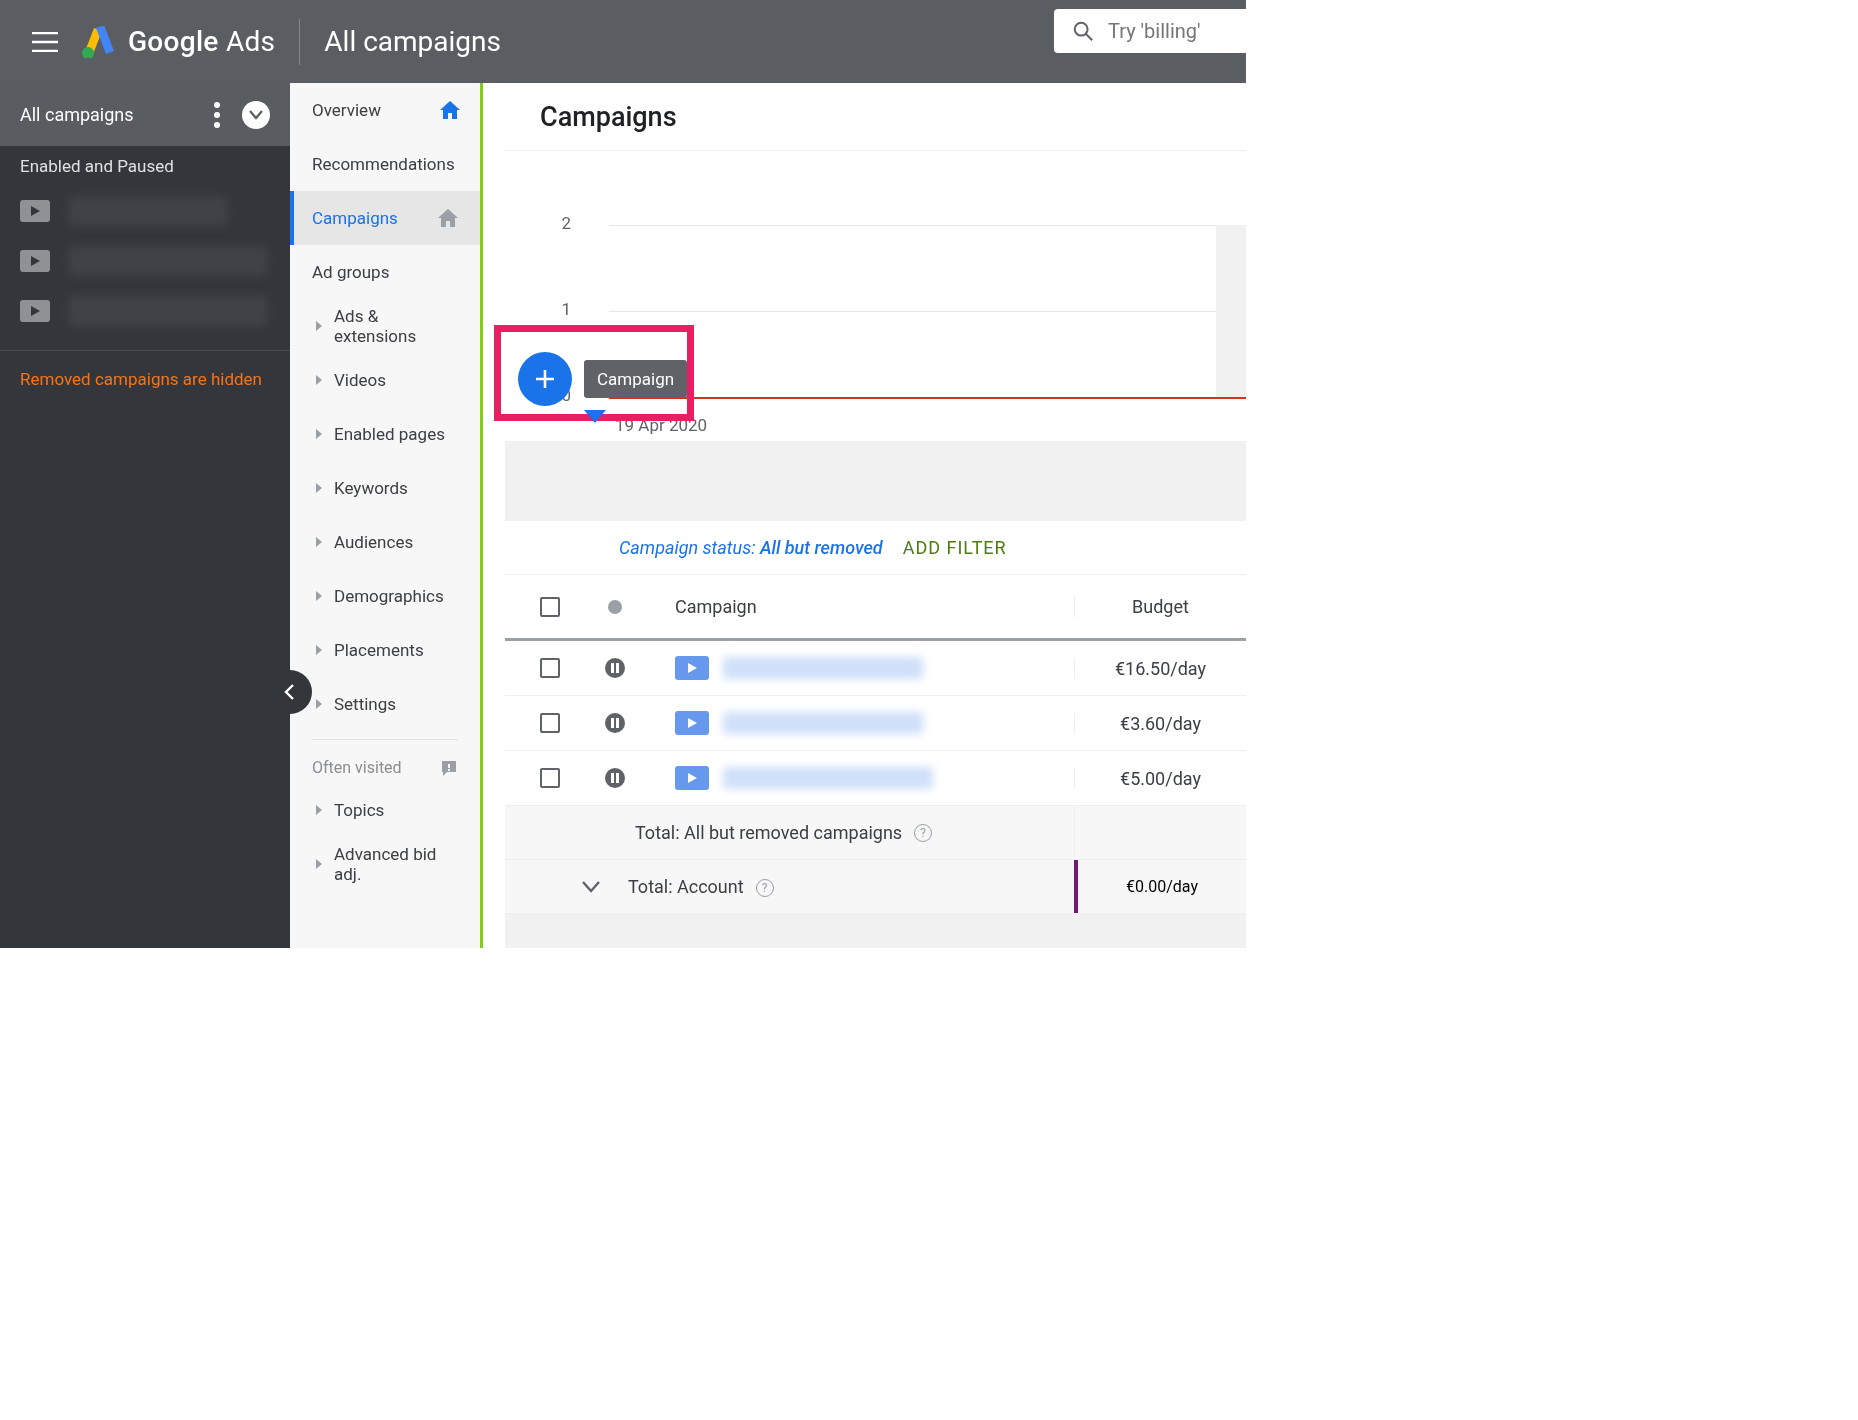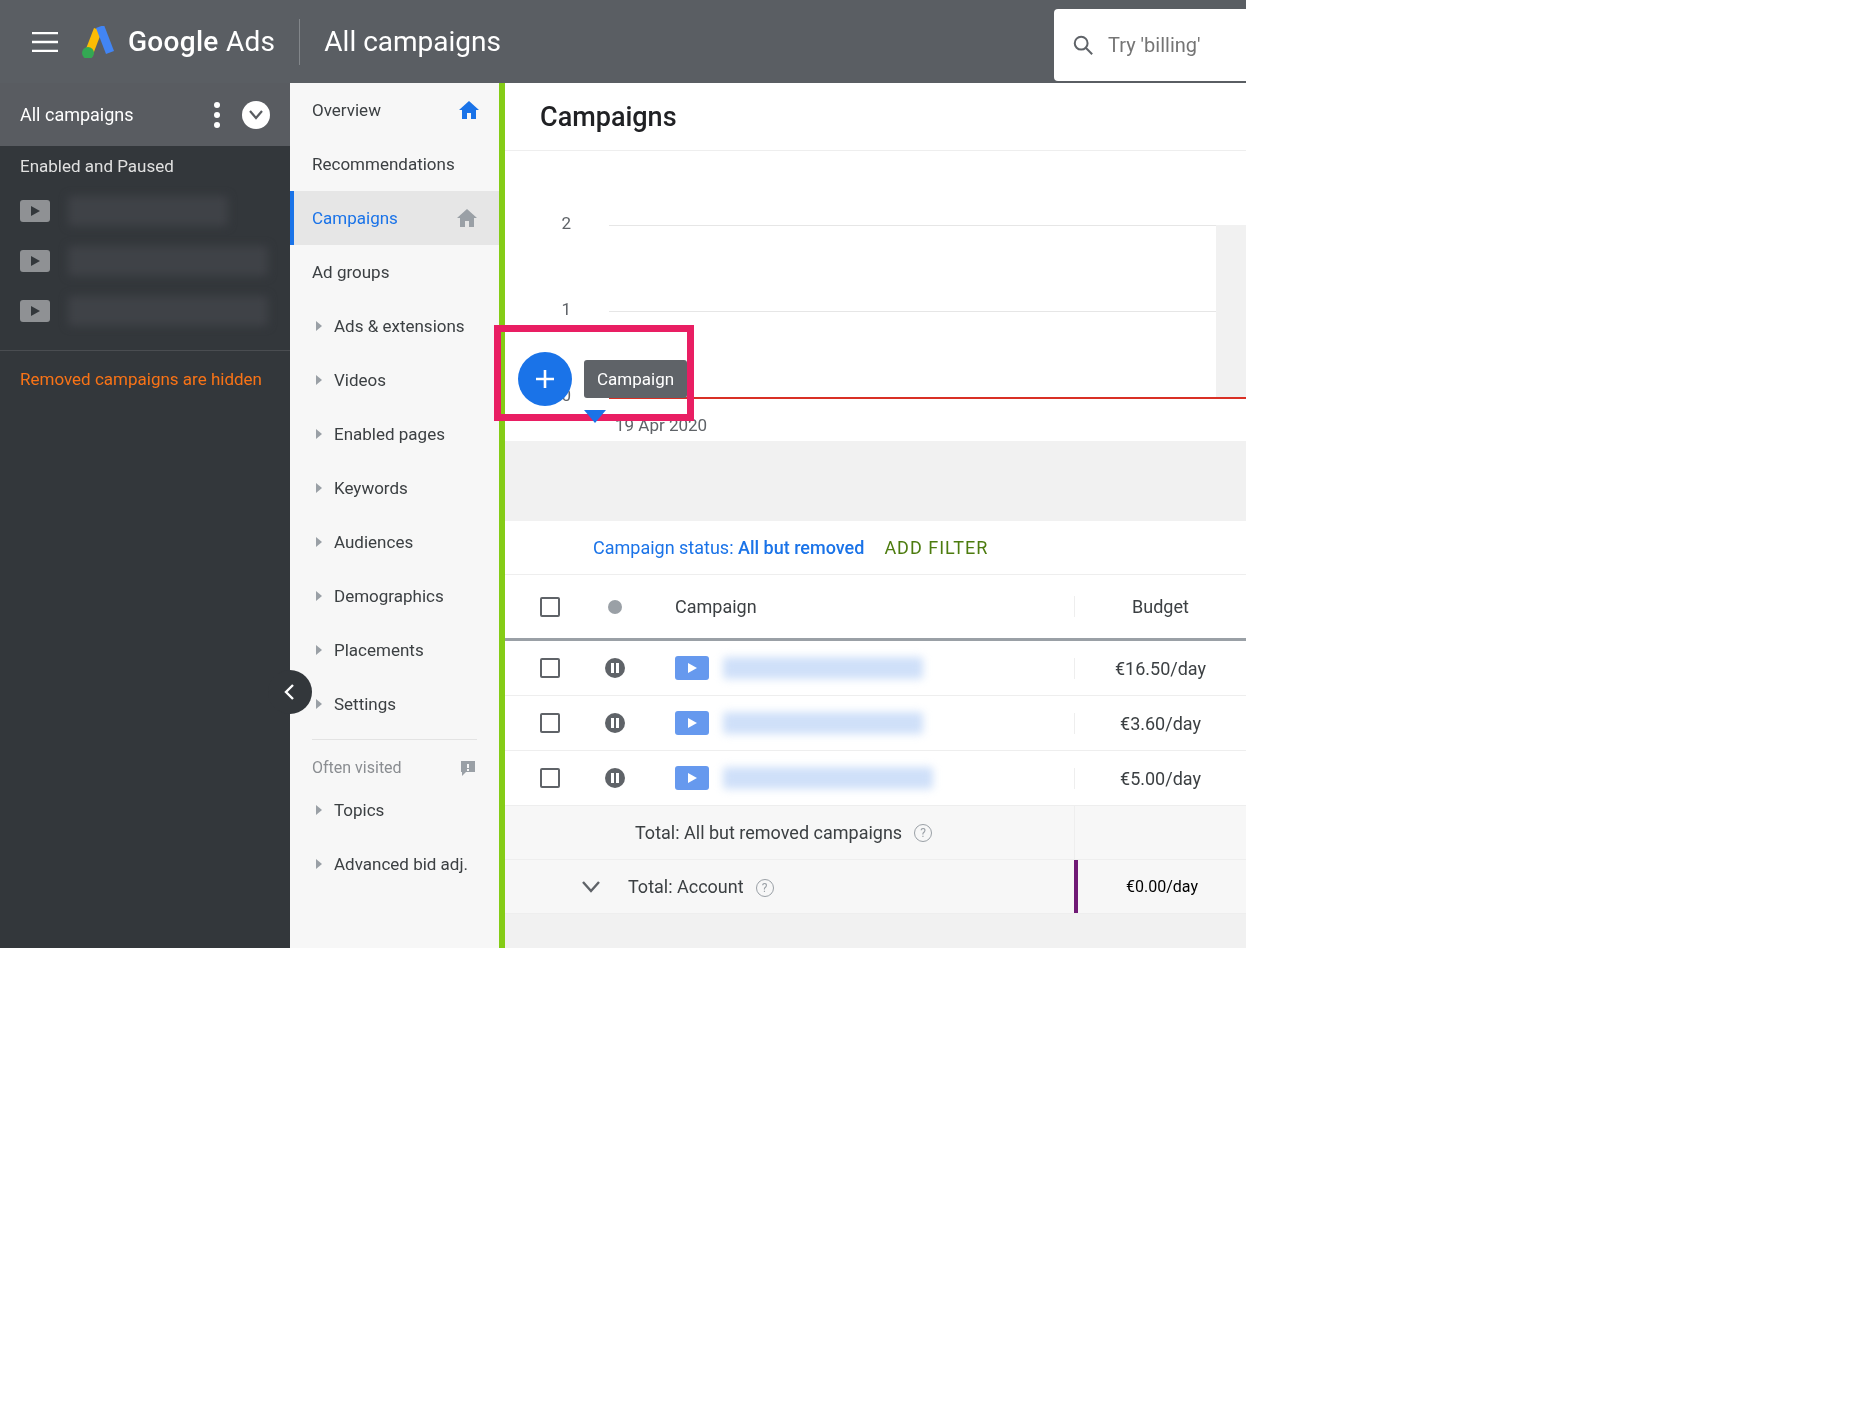--- a/index.html
+++ b/index.html
@@ -7,21 +7,21 @@
   .root { width: 1246px; height: 948px; position: relative; background:#fff;}
 
   
   .topbar { background:#5a5e63; height:83px; display:flex; align-items:center; color:#fff; position:relative;}
   .hamburger-btn { margin-left:22px; width:46px; height:46px; display:flex; align-items:center; justify-content:center; cursor:pointer;}
   .logo-wrap { display:flex; align-items:center; margin-left:14px;}
   .brand-text { font-size:28px; font-weight:400; margin-left:12px; letter-spacing:0.3px;}
   .brand-text b { font-weight:500; }
   .vr { width:1px; height:46px; background:#82868a; margin:0 24px 0 24px;}
   .scope { font-size:28px; font-weight:400; color:#fff;}
-  .searchbox { position:absolute; right:0; top:9px; background:#fff; border-radius:4px 0 0 4px; height:72px; display:flex; align-items:center; padding:0 18px; width:192px;}
+  .searchbox { position:absolute; right:0; top:9px; background:#fff; border-radius:4px 0 0 4px; height:44px; display:flex; align-items:center; padding:0 18px; width:192px;}
   .searchbox svg { margin-right:14px; }
   .searchbox input { border:none; outline:none; font-size:20px; color:#5f6368; width:120px; }
 
   
   .dark-side { position:absolute; left:0; top:83px; width:290px; bottom:0; background:#33373b; color:#fff;}
   .dark-head { height:63px; background:#595c61; display:flex; align-items:center; padding:0 20px; justify-content:space-between;}
   .dark-head-title { font-size:18px;}
   .dark-head-actions { display:flex; align-items:center; gap:22px;}
   .dots { width:6px; height:6px; border-radius:50%; background:#fff; position:relative;}
   .dots::before, .dots::after { content:""; position:absolute; width:6px; height:6px; border-radius:50%; background:#fff; left:0;}
@@ -29,21 +29,21 @@
   .circle-down { width:28px; height:28px; border-radius:50%; background:#fff; display:flex; align-items:center; justify-content:center;}
   .dark-section-label { padding:10px 20px 10px; font-size:17px; color:#e0e0e0;}
   .dark-item { display:flex; align-items:center; padding:10px 20px; gap:18px;}
   .vid-icon-box { width:30px; height:22px; background:#8f9194; border-radius:3px; display:flex; align-items:center; justify-content:center;}
   .blurred { width:160px; height:30px; background:#3f4247; filter:blur(4px); border-radius:4px;}
   .blurred.w2 { width:200px;}
   .divider-dark { height:1px; background:#4a4d51; margin-top:14px;}
   .dark-note { padding:18px 20px; font-size:17px; color:#f97316;}
 
   
-  .nav2 { position:absolute; left:290px; top:83px; width:215px; bottom:0; background:#f7f7f7; border-right:6px solid #84cc16;}
+  .nav2 { position:absolute; left:290px; top:83px; width:193px; bottom:0; background:#f7f7f7; border-right:3px solid #84cc16;}
   .nav2-item { height:54px; display:flex; align-items:center; padding:0 22px; font-size:17px; color:#3c4043; cursor:pointer; position:relative;}
   .nav2-item.home { justify-content:space-between; color:#3c4043; padding-right:20px;}
   .nav2-item.active { background:#e6e6e6; color:#1a73e8; }
   .nav2-item.active::before { content:""; position:absolute; left:0; top:0; bottom:0; width:4px; background:#1a73e8;}
   .nav2 .caret { width:0; height:0; border-top:5px solid transparent; border-bottom:5px solid transparent; border-left:6px solid #9aa0a6; margin-right:12px; margin-left:-8px;}
   .nav2-sub { padding-left:34px !important; }
   .nav2 hr { border:none; border-top:1px solid #e3e3e3; margin:8px 22px;}
   .often { display:flex; align-items:center; justify-content:space-between; padding:10px 22px 6px; color:#8a8d91; font-size:16px;}
   .collapse-handle { position:absolute; left:268px; top:670px; width:44px; height:44px; border-radius:50%; background:#33373b; display:flex; align-items:center; justify-content:center; z-index:50;}
 
@@ -56,21 +56,21 @@
   .chart-redline { position:absolute; left:104px; right:0; border-top:2px solid #d93025;}
   .chart-date { position:absolute; left:110px; top:332px; color:#5f6368; font-size:17px; z-index:5;}
 
   .fab-wrap { position:absolute; left:3px; top:342px; z-index:60;}
   .highlight-box { position:absolute; left:-14px; top:-17px; width:200px; height:96px; border:7px solid #e91e63;}
   .fab { width:54px; height:54px; border-radius:50%; background:#1a73e8; display:flex; align-items:center; justify-content:center; cursor:pointer; position:relative; left:10px; top:10px;}
   .tooltip { position:absolute; left:76px; top:18px; background:#5f6368; color:#fff; font-size:17px; padding:9px 13px; border-radius:3px;}
   .filter-dd { position:absolute; left:76px; top:68px; }
 
   .filter-row { background:#fff; display:flex; align-items:center; height:54px; border-bottom:1px solid #eee;}
-  .filter-text { margin-left:88px; color:#1a73e8; font-size:18px;}
+  .filter-text { margin-left:114px; color:#1a73e8; font-size:18px;font-style:italic;}
   .filter-text .lbl { color:#1a73e8;}
   .filter-text strong{ font-weight:500;}
   .add-filter { margin-left:20px; color:#4d7c0f; font-size:18px; letter-spacing:1px;}
 
   .grid { background:#fff;}
   .grid-header { height:66px; display:flex; align-items:center; border-bottom:3px solid #9aa0a6;}
   .cell-chk { width:90px; display:flex; align-items:center; justify-content:center;}
   .chk-box { width:20px; height:20px; border:2.5px solid #5f6368; border-radius:2px; cursor:pointer;}
   .cell-status { width:40px; display:flex; align-items:center; justify-content:center;}
   .status-dot { width:14px; height:14px; border-radius:50%; background:#9aa0a6;}

